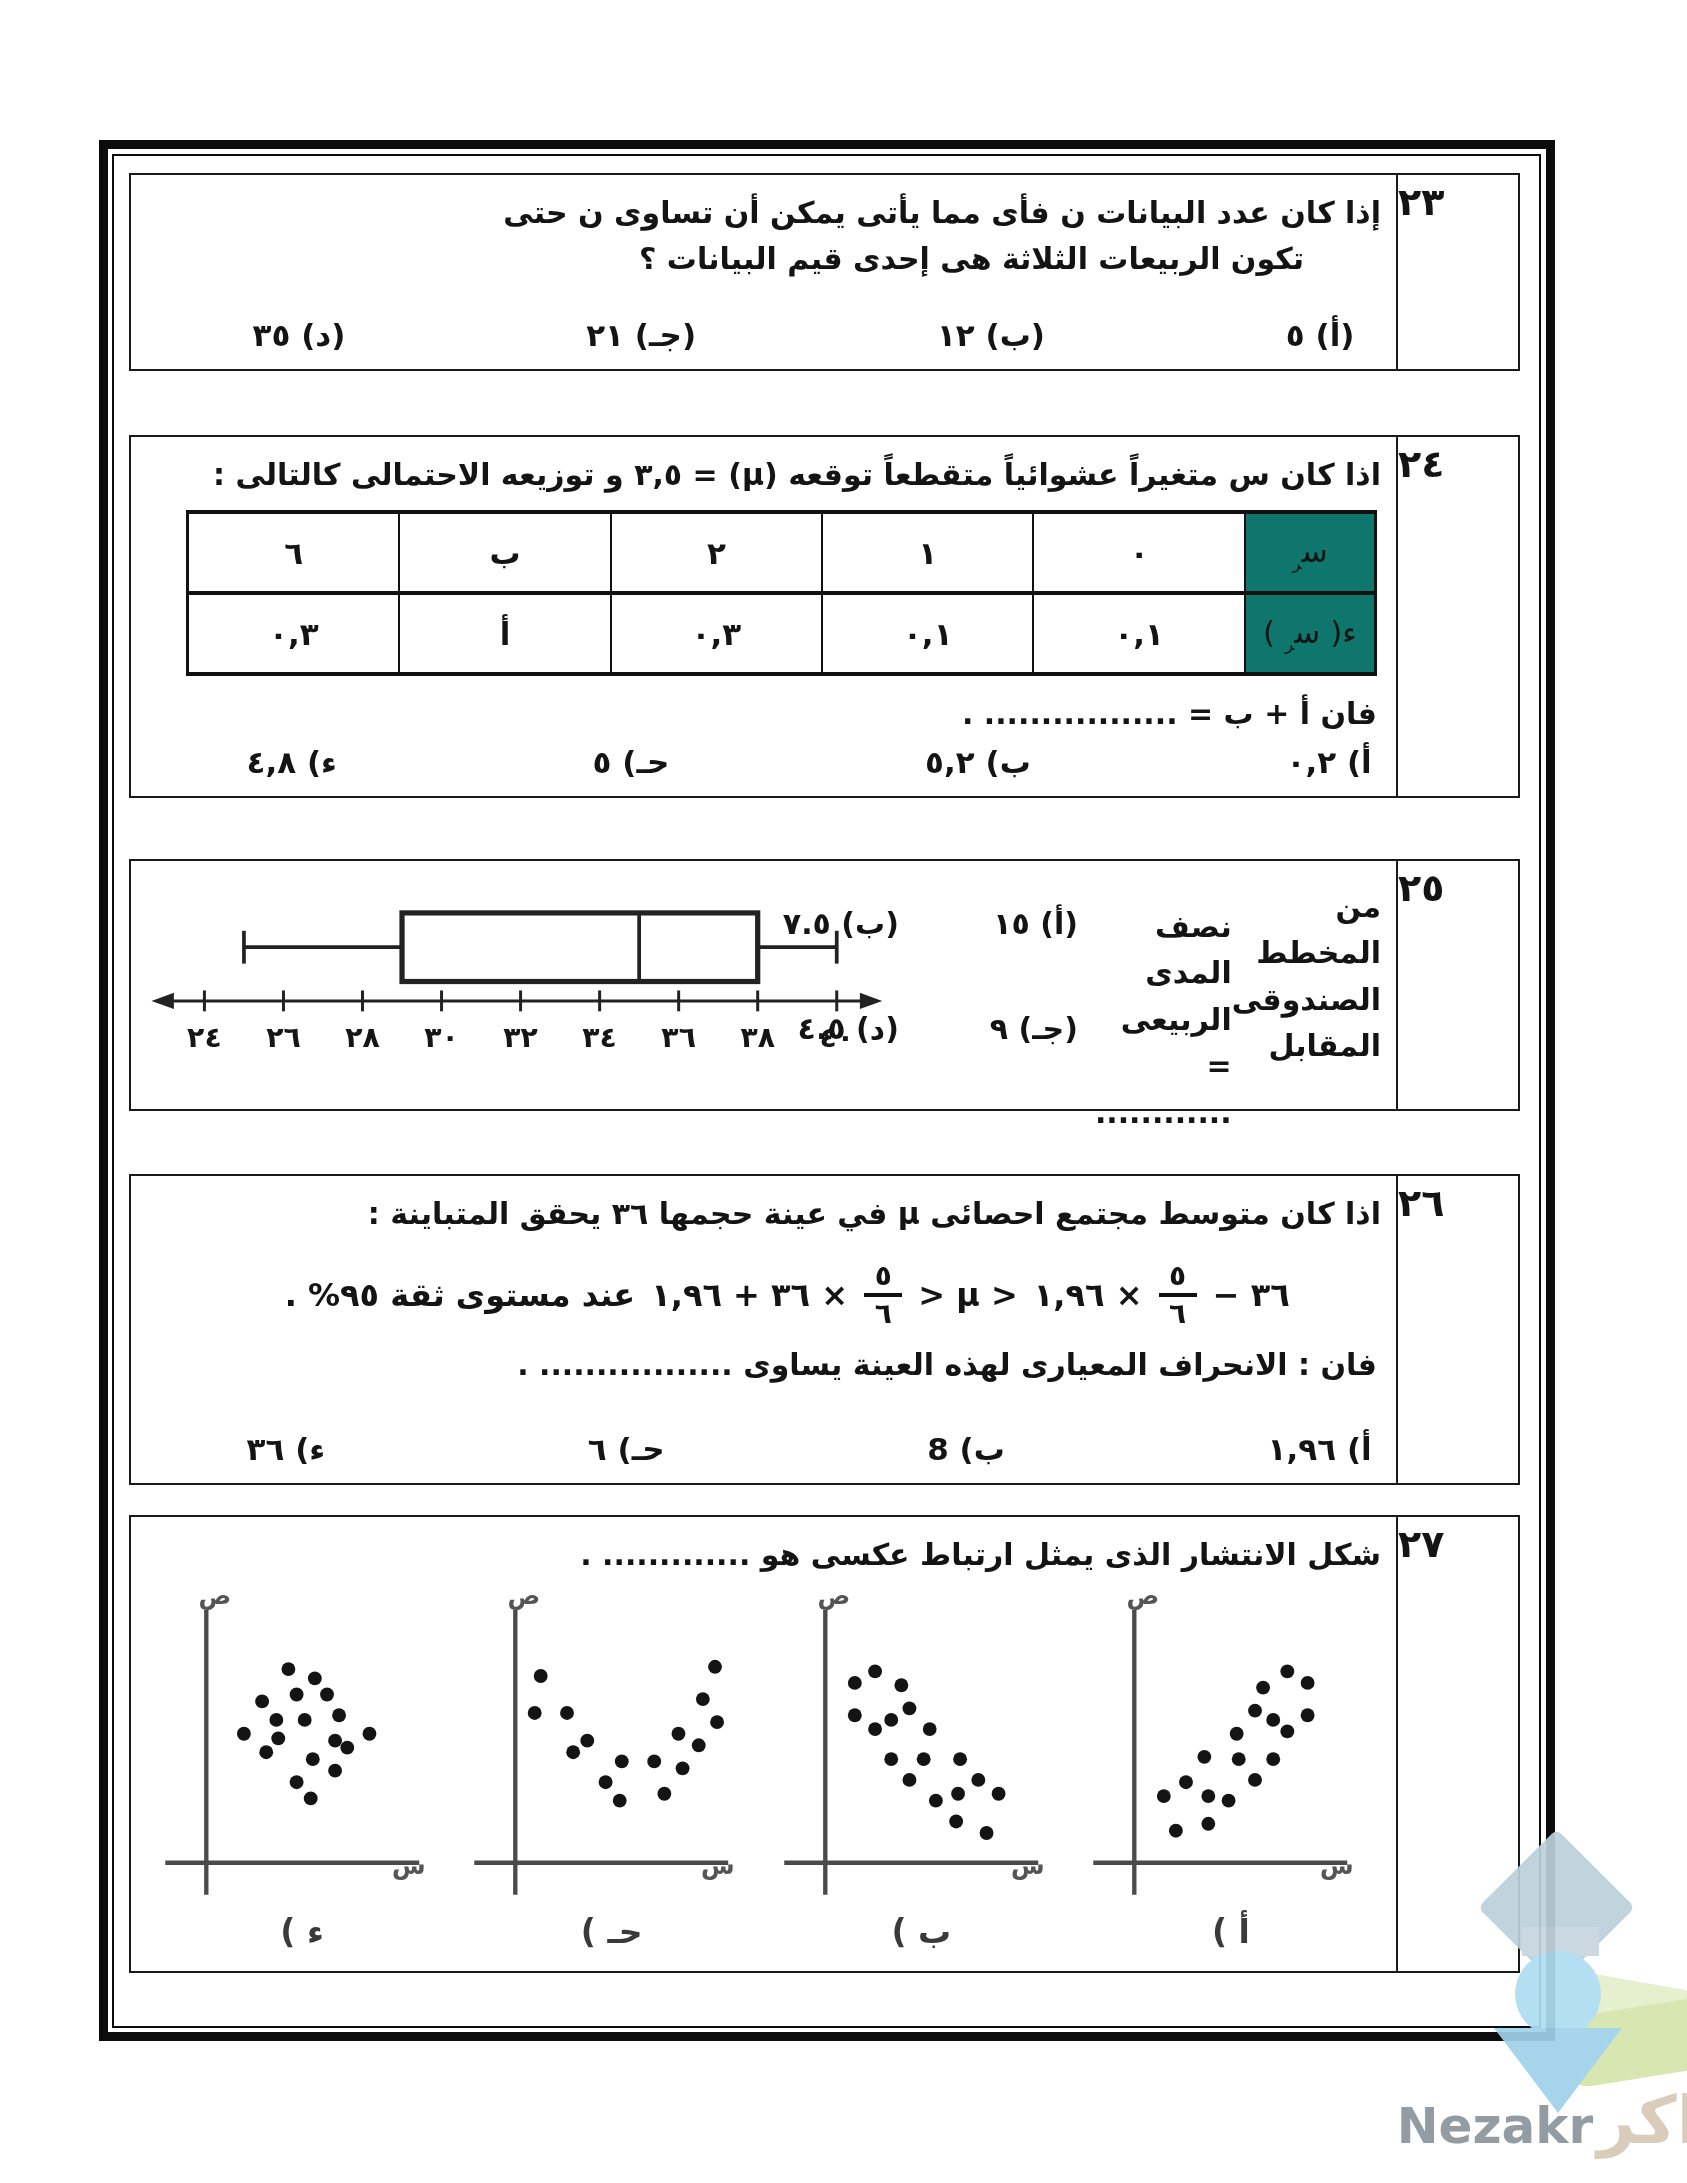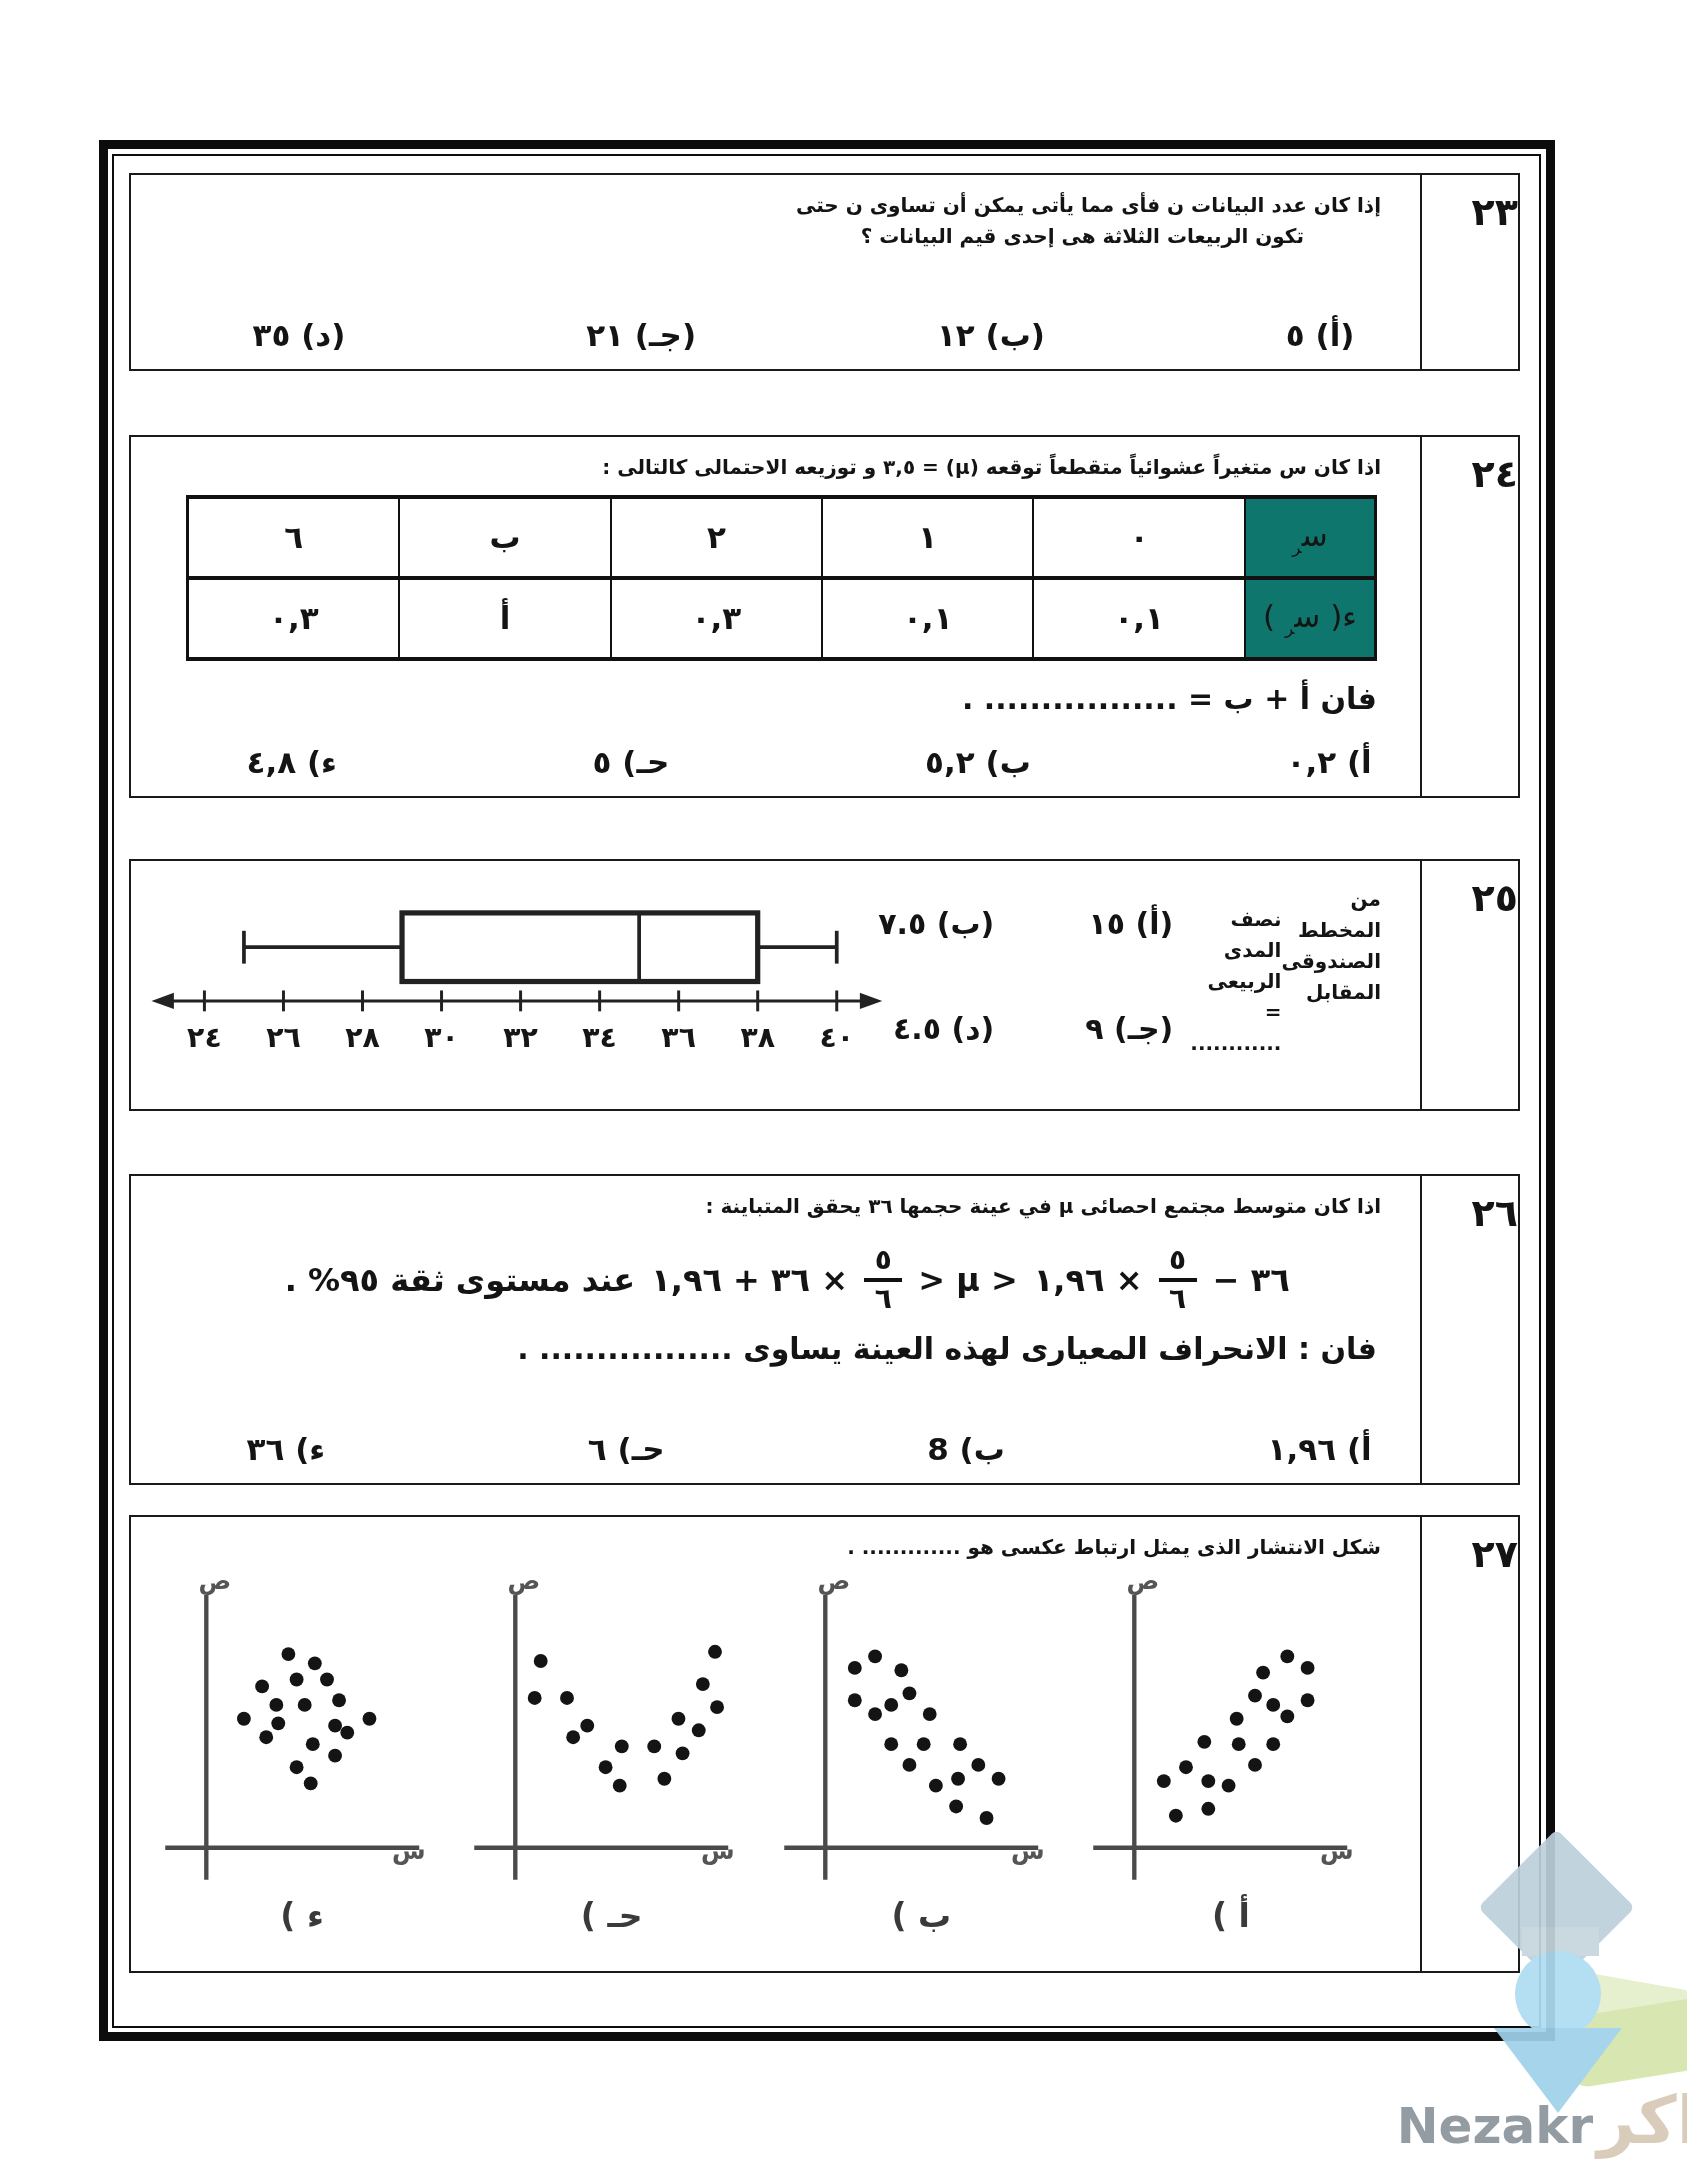--- a/index.html
+++ b/index.html
@@ -9,25 +9,25 @@
     overflow:hidden;
   }
   
   .frame-outer{position:absolute;left:99px;top:140px;width:1456px;height:1901px;
     border:9.3px solid #0c0c0c;box-sizing:border-box;background:transparent;}
   .frame-inner{position:absolute;left:112px;top:154px;width:1429px;height:1874px;
     border:2.6px solid #0c0c0c;box-sizing:border-box;}
   
   .qbox{position:absolute;left:129px;width:1391px;background:#fff;
     border:2.6px solid #1a1a1a;box-sizing:border-box;direction:rtl;}
-  .qnum{position:absolute;top:0;bottom:0;right:0;width:98px;border-left:2.6px solid #1a1a1a;
-    text-align:right;padding-top:15px;font-size:38px;letter-spacing:6.6px;box-sizing:border-box;}
+  .qnum{position:absolute;top:0;bottom:0;right:0;width:122px;border-left:2.6px solid #1a1a1a;
+    text-align:left;padding-top:5px;font-size:38px;letter-spacing:6.6px;box-sizing:border-box;}
   .qbody{position:absolute;inset:0 105px 0 0;padding:14.6px 32px 9.3px 22.5px;box-sizing:border-box;
     display:flex;flex-direction:column;}
-  .qline{margin:0;font-size:20px;line-height:1.55;text-align:right;}
+  .qline{margin:0;font-size:30px;line-height:1.55;text-align:right;}
   .indent2{padding-right:77px;}
   .opts{display:flex;direction:rtl;justify-content:space-between;align-items:center;
     font-size:31px;margin-top:auto;padding-bottom:6.6px;}
   .opt{white-space:nowrap;}
   
   .ptable{border-collapse:collapse;direction:rtl;width:97%;margin:12px 4px 0 auto;
     font-size:31px;text-align:center;}
   .ptable td,.ptable th{border:2px solid #111;height:77px;padding:0;}
   .ptable tr{border-top:4px solid #111;border-bottom:4px solid #111;}
   .ptable{border:3.3px solid #111;}

